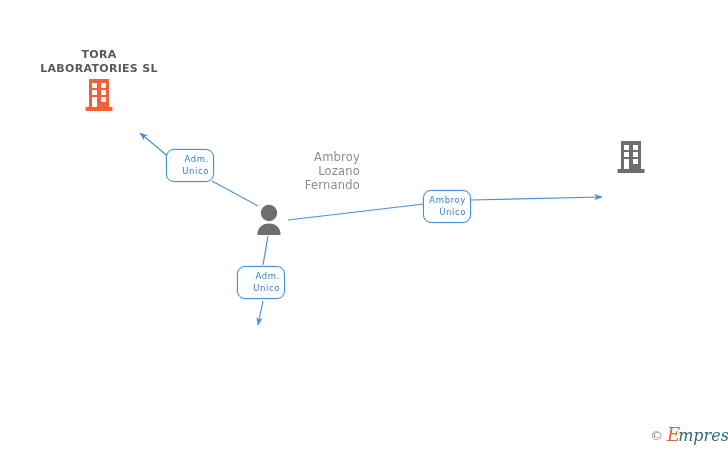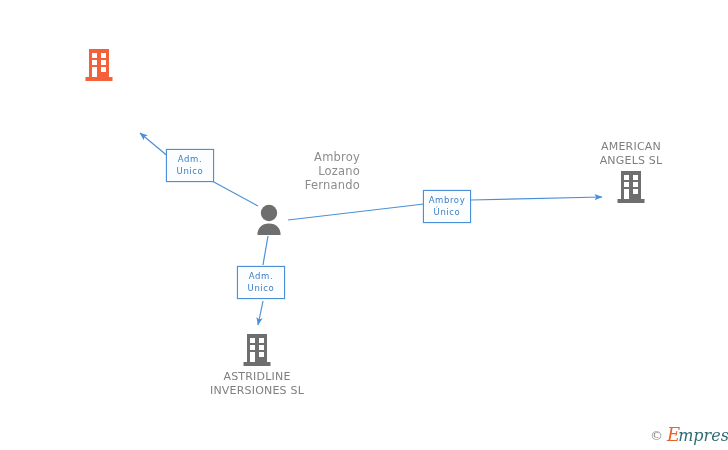--- a/index.html
+++ b/index.html
@@ -57,26 +57,26 @@
   }
   .label-above { margin-bottom: 3px; }
   .label-below { margin-top: 3px; }
 
   
   .badge {
     position: absolute;
     box-sizing: border-box;
     background: #fbfdff;
     border: 1px solid #4a90d9;
-    border-radius: 0;
+    border-radius: 8px;
     color: #3c7fc4;
     font-size: 8.5px;
     line-height: 12px;
     letter-spacing: 0.6px;
-    text-align: center;
+    text-align: right;
     padding: 3px 4px 2px 4px;
     white-space: pre-line;
     box-shadow: 0 0 0 0.5px rgba(74,144,217,.25);
   }
   .watermark {
     position: absolute;
     display: flex;
     align-items: center;
     gap: 4px;
     user-select: none;
@@ -123,20 +123,22 @@
       <line x1="471" y1="200" x2="602" y2="197" stroke="#4a90d9" stroke-width="1.2" marker-end="url(#arrowhead)"></line>
     </g>
 
     <g>
       <line x1="268" y1="236" x2="263" y2="265" stroke="#4a90d9" stroke-width="1.2"></line>
       <line x1="263" y1="301" x2="258" y2="325" stroke="#4a90d9" stroke-width="1.2" marker-end="url(#arrowhead)"></line>
     </g>
   </svg>
 
   <div class="node" style="left:99px; top:48px;">
+    <div class="node-label focus label-above">TORA
+LABORATORIES SL</div>
     <svg class="node-icon" width="28" height="34" viewBox="0 0 28 34" xmlns="http://www.w3.org/2000/svg">
       <rect x="4" y="1" width="20" height="28" fill="#f4603a"></rect>
       <rect x="0.5" y="29" width="27" height="4" fill="#f4603a"></rect>
       <rect x="7" y="5" width="5" height="5" fill="#ffffff"></rect>
       <rect x="16" y="5" width="5" height="5" fill="#ffffff"></rect>
       <rect x="7" y="12" width="5" height="5" fill="#ffffff"></rect>
       <rect x="16" y="12" width="5" height="5" fill="#ffffff"></rect>
       <rect x="16" y="19" width="5" height="5" fill="#ffffff"></rect>
       <rect x="7" y="19" width="5" height="10" fill="#ffffff"></rect>
     </svg>
@@ -148,48 +150,32 @@
       <path d="M15 20.5c-7.2 0-11.6 4.6-11.6 11.5h23.2C26.6 25.1 22.2 20.5 15 20.5z" fill="#6e6e6e"></path>
     </svg>
   </div>
   <div style="position:absolute; left:240px; top:150px; width:120px; text-align:right;">
     <div class="node-label person">Ambroy
 Lozano
 Fernando</div>
   </div>
 
   <div class="node" style="left:631px; top:140px;">
-    <div class="node-label label-above">AMERICAN
-ANGELS SL</div>
     <svg class="node-icon" width="28" height="34" viewBox="0 0 28 34" xmlns="http://www.w3.org/2000/svg">
       <rect x="4" y="1" width="20" height="28" fill="#6e6e6e"></rect>
       <rect x="0.5" y="29" width="27" height="4" fill="#6e6e6e"></rect>
       <rect x="7" y="5" width="5" height="5" fill="#ffffff"></rect>
       <rect x="16" y="5" width="5" height="5" fill="#ffffff"></rect>
       <rect x="7" y="12" width="5" height="5" fill="#ffffff"></rect>
       <rect x="16" y="12" width="5" height="5" fill="#ffffff"></rect>
       <rect x="16" y="19" width="5" height="5" fill="#ffffff"></rect>
       <rect x="7" y="19" width="5" height="10" fill="#ffffff"></rect>
     </svg>
   </div>
 
-  <div class="node" style="left:257px; top:333px;">
-    <svg class="node-icon" width="28" height="34" viewBox="0 0 28 34" xmlns="http://www.w3.org/2000/svg">
-      <rect x="4" y="1" width="20" height="28" fill="#6e6e6e"></rect>
-      <rect x="0.5" y="29" width="27" height="4" fill="#6e6e6e"></rect>
-      <rect x="7" y="5" width="5" height="5" fill="#ffffff"></rect>
-      <rect x="16" y="5" width="5" height="5" fill="#ffffff"></rect>
-      <rect x="7" y="12" width="5" height="5" fill="#ffffff"></rect>
-      <rect x="16" y="12" width="5" height="5" fill="#ffffff"></rect>
-      <rect x="16" y="19" width="5" height="5" fill="#ffffff"></rect>
-      <rect x="7" y="19" width="5" height="10" fill="#ffffff"></rect>
-    </svg>
-    <div class="node-label label-below">ASTRIDLINE
-INVERSIONES SL</div>
-  </div>
 
   <div class="badge" style="left:166px; top:149px; width:48px; height:33px;">Adm.
 Unico</div>
 
   <div class="badge" style="left:423px; top:190px; width:48px; height:33px;">Ambroy
 Único</div>
 
   <div class="badge" style="left:237px; top:266px; width:48px; height:33px;">Adm.
 Unico</div>
 

